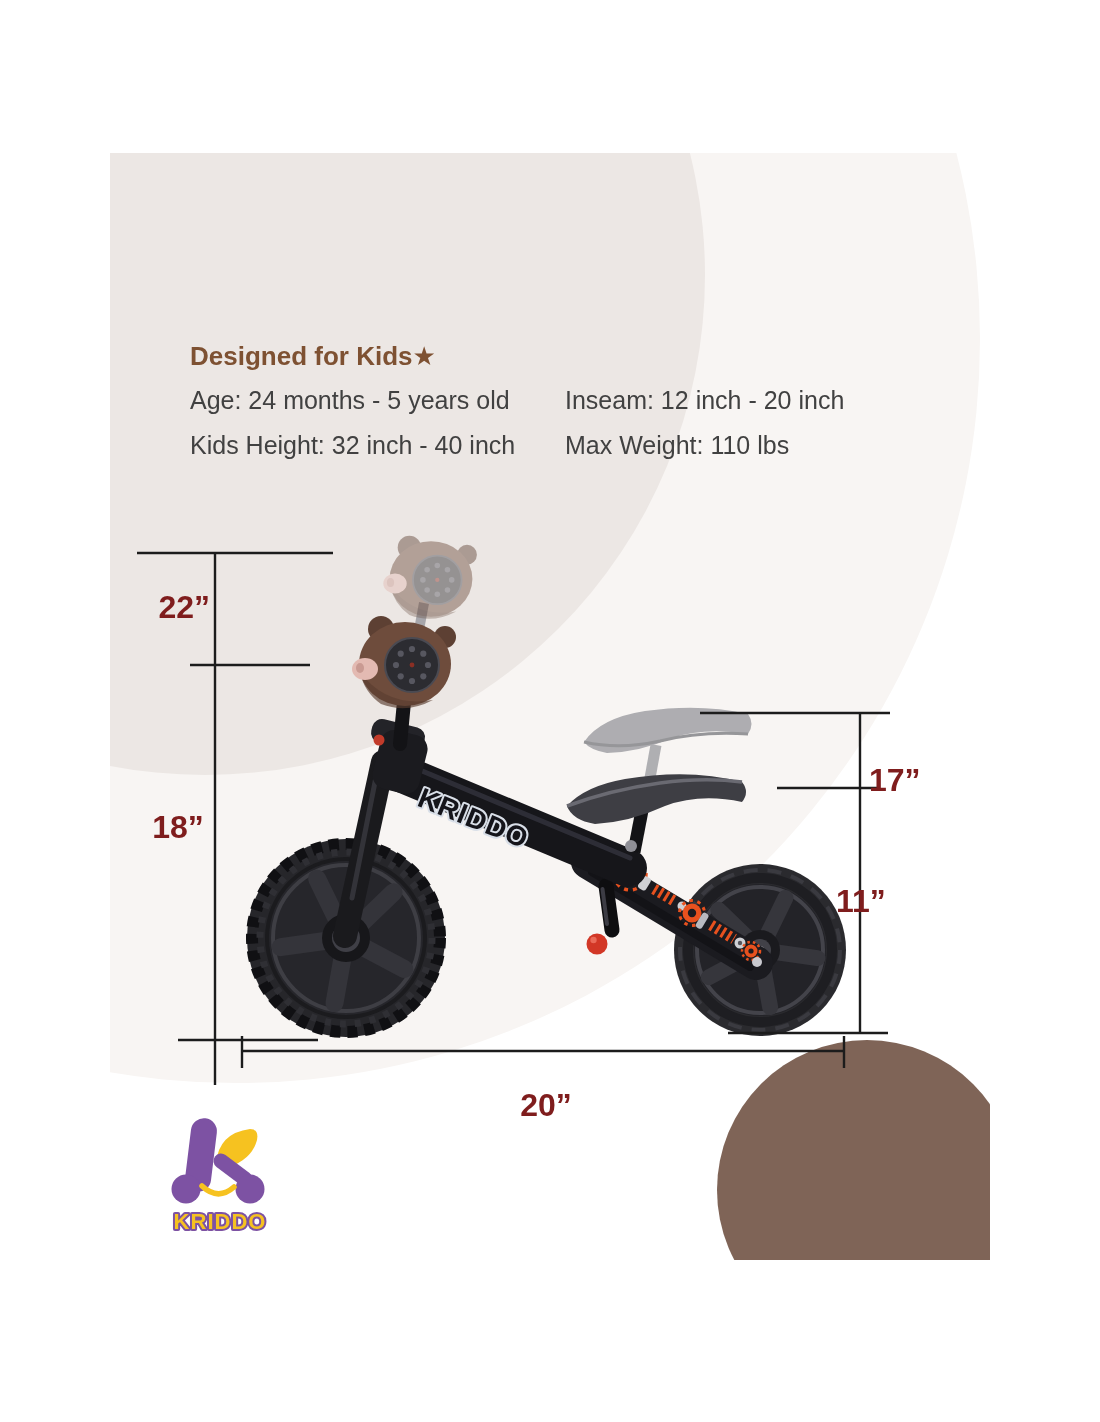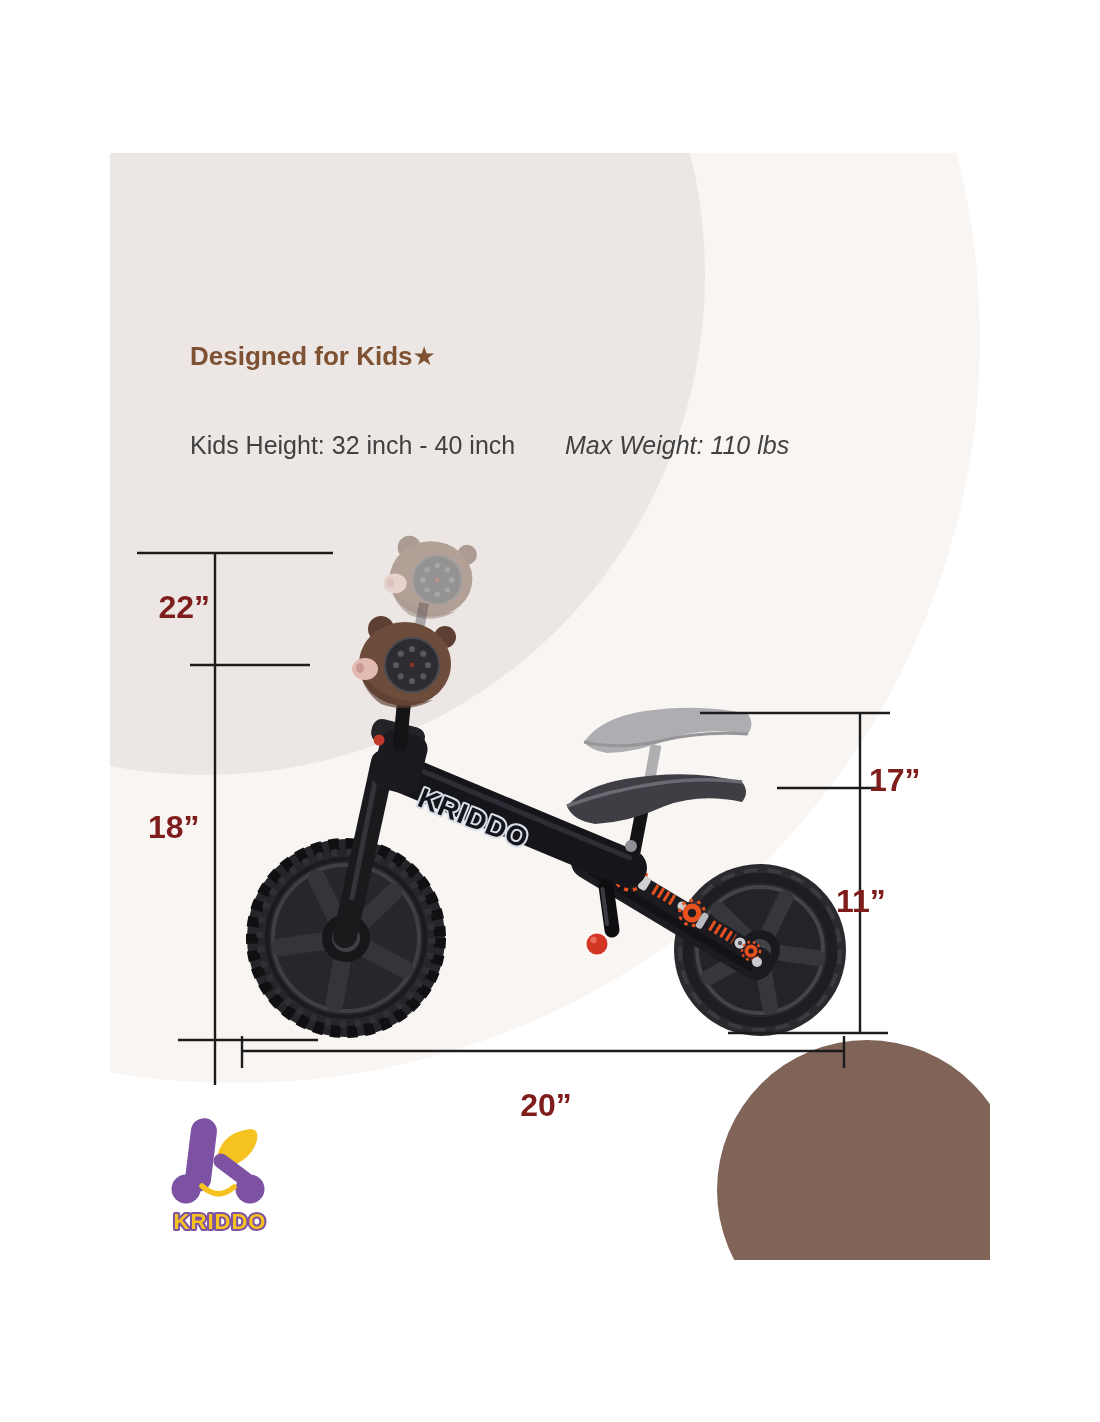--- a/index.html
+++ b/index.html
@@ -25,44 +25,46 @@
     left:548px; top:254px; transform:translateX(-50%);
     font-size:30px; color:#3a3a3c; white-space:nowrap;
   }
   .spec-heading{
     left:190px; top:341px; font-size:26px; font-weight:bold; color:#7e5132; white-space:nowrap;
   }
   .spec-line{font-size:25px; color:#414141; white-space:nowrap;}
   .spec-age{left:190px; top:386px;}
   .spec-inseam{left:565px; top:386px;}
   .spec-height{left:190px; top:431px;}
-  .spec-weight{left:565px; top:431px;font-style:italic;}
+  .spec-weight{left:565px; top:431px;}
   .dim-label{
     font-size:32px; font-weight:bold; color:#7f1d1d; white-space:nowrap;
   }
   .dim-22{left:150px; top:589px; width:60px; text-align:right;}
-  .dim-18{left:148px; top:809px; width:60px; text-align:left;}
+  .dim-18{left:148px; top:809px; width:60px; text-align:center;}
   .dim-17{left:869px; top:729px;margin-top:33px;}
   .dim-11{left:836px; top:883px;}
   .dim-29{left:546px; top:1087px; transform:translateX(-50%);}
   svg.scene{position:absolute; left:0; top:0;}
 </style>
 </head>
 <body>
 
 <div class="page">
 
   <div class="content-clip">
     <div class="bg-circle circle-faint"></div>
     <div class="bg-circle circle-beige"></div>
     <div class="bg-circle circle-brown"></div>
   </div>
 
 
   <div class="abs spec-heading"><span>Designed for Kids</span><span>★</span></div>
+  <div class="abs spec-line spec-age">Age: 24 months - 5 years old</div>
+  <div class="abs spec-line spec-inseam">Inseam: 12 inch - 20 inch</div>
   <div class="abs spec-line spec-height">Kids Height: 32 inch - 40 inch</div>
   <div class="abs spec-line spec-weight">Max Weight: 110 lbs</div>
 
   <svg class="scene" width="1100" height="1422" viewBox="0 0 1100 1422">
     <defs>
       <g id="bearhead">
         <circle cx="-24" cy="-35" r="13" fill="#5d4033"></circle>
         <circle cx="40" cy="-27" r="11" fill="#5d4033"></circle>
         <ellipse cx="0" cy="0" rx="46" ry="42" fill="#6e4c3c"></ellipse>
         <path d="M-45,8 Q-18,44 28,36 Q2,50 -24,40 Q-41,28 -45,8 Z" fill="#5a3d30" opacity="0.65"></path>

